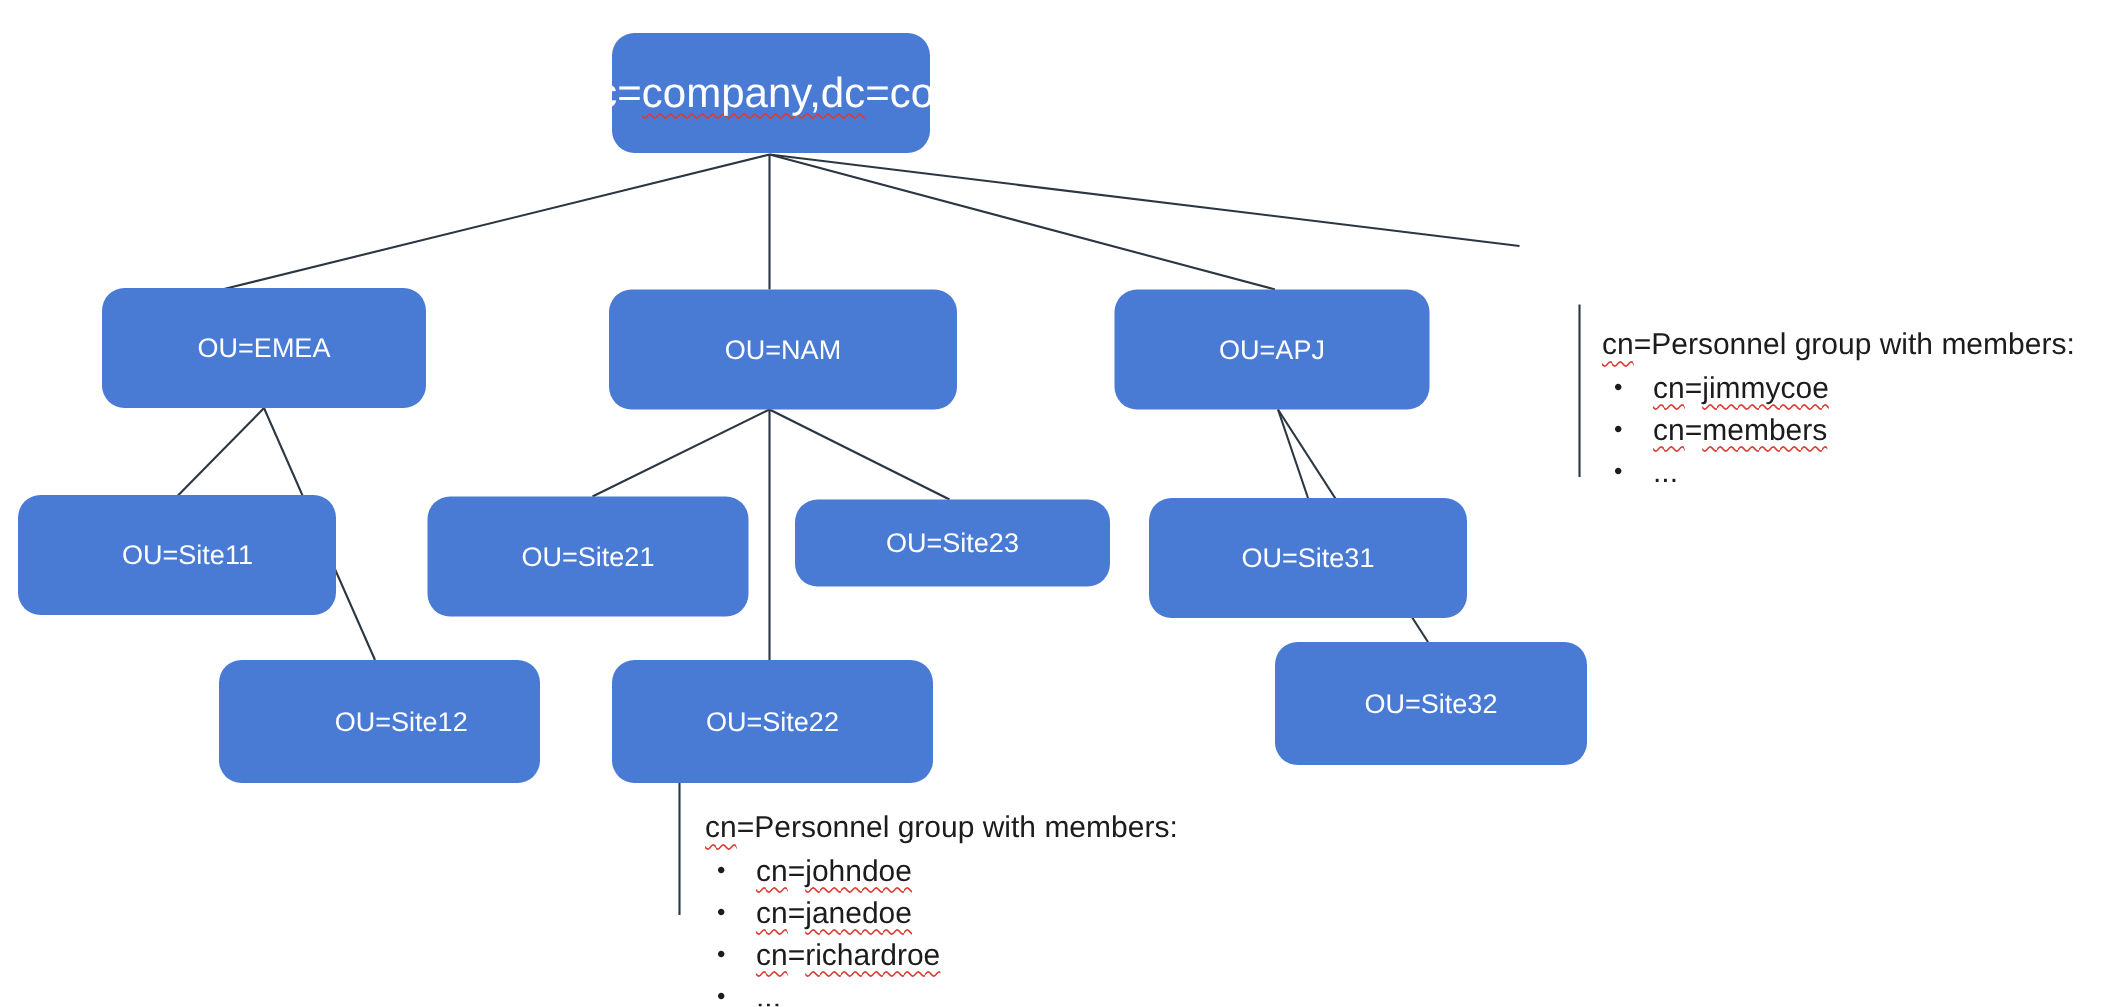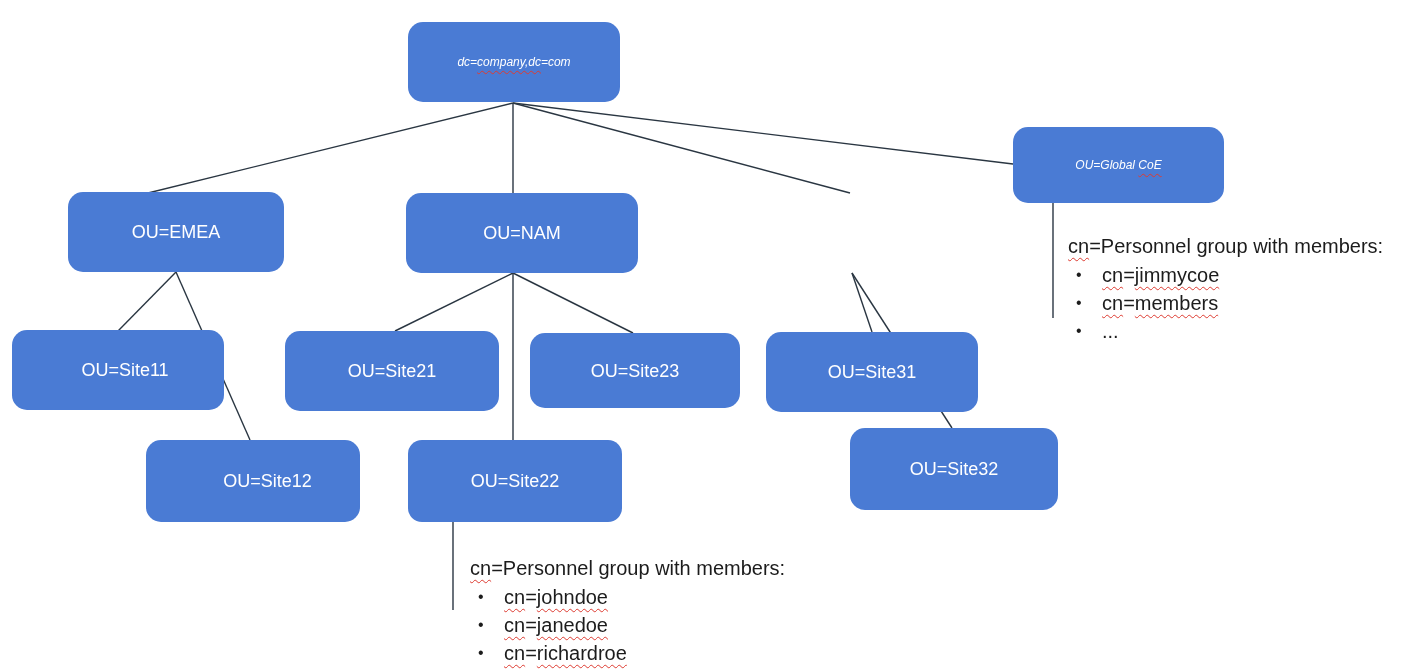--- a/index.html
+++ b/index.html
@@ -35,37 +35,36 @@
     background: var(--box-fill);
     color: var(--box-text);
     border-radius: 15px;
     display: flex;
     align-items: center;
     justify-content: center;
     font-size: 18px;
     line-height: 1;
     white-space: nowrap;
   }
-  .node.small { font-size: 12px; font-style: italic; }
+  .node.small { font-size: 28px; }
   .sq {
     text-decoration-line: underline;
     text-decoration-style: wavy;
     text-decoration-color: var(--squiggle);
     text-decoration-thickness: 1px;
     text-underline-offset: 4px;
     text-decoration-skip-ink: none;
   }
   .annotation {
     position: absolute;
     z-index: 1;
     color: var(--ann-text);
     font-size: 20px;
     line-height: 28px;
     white-space: nowrap;
-    margin-top: 16px;
   }
   .ann-header { margin-bottom: 1px; }
   .ann-item { display: flex; padding-left: 8px; }
   .ann-item .bullet {
     width: 26px;
     flex: 0 0 26px;
     font-size: 16px;
   }
 </style>
 </head>
@@ -94,46 +93,46 @@
   </div>
 
   <div class="node" style="left:68px; top:192px; width:216px; height:80px;">
     <span><span>OU=EMEA</span><span class="sq"></span><span></span></span>
   </div>
 
   <div class="node" style="left:406px; top:193px; width:232px; height:80px;">
     <span><span>OU=NAM</span><span class="sq"></span><span></span></span>
   </div>
 
+  <div class="node" style="left:743px; top:193px; width:210px; height:80px;">
+    <span><span>OU=APJ</span><span class="sq"></span><span></span></span>
+  </div>
 
-  <div class="node small" style="left:1013px; top:127px; width:211px; height:76px;">
-    <span><span>OU=Global </span><span class="sq">CoE</span><span></span></span>
-  </div>
 
   <div class="node" style="left:12px; top:330px; width:212px; height:80px;padding-left:14px;">
     <span><span>OU=Site11</span><span class="sq"></span><span></span></span>
   </div>
 
   <div class="node" style="left:285px; top:331px; width:214px; height:80px;justify-content:center;">
     <span><span>OU=Site21</span><span class="sq"></span><span></span></span>
   </div>
 
-  <div class="node" style="left:530px; top:333px; width:210px; height:75px;">
+  <div class="node" style="left:530px; top:333px; width:210px; height:58px;">
     <span><span>OU=Site23</span><span class="sq"></span><span></span></span>
   </div>
 
   <div class="node" style="left:766px; top:332px; width:212px; height:80px;text-align:center;">
     <span><span>OU=Site31</span><span class="sq"></span><span></span></span>
   </div>
 
   <div class="node" style="left:146px; top:440px; width:214px; height:82px;padding-left:29px;">
     <span><span>OU=Site12</span><span class="sq"></span><span></span></span>
   </div>
 
-  <div class="node" style="left:408px; top:440px; width:214px; height:82px;border-radius:14px;">
+  <div class="node" style="left:408px; top:440px; width:214px; height:82px;">
     <span><span>OU=Site22</span><span class="sq"></span><span></span></span>
   </div>
 
   <div class="node" style="left:850px; top:428px; width:208px; height:82px;">
     <span><span>OU=Site32</span><span class="sq"></span><span></span></span>
   </div>
 
   <div class="annotation" style="left:470px; top:538px;">
     <div class="ann-header"><span class="sq">cn</span><span>=Personnel group with members:</span></div>
     <div class="ann-item">

